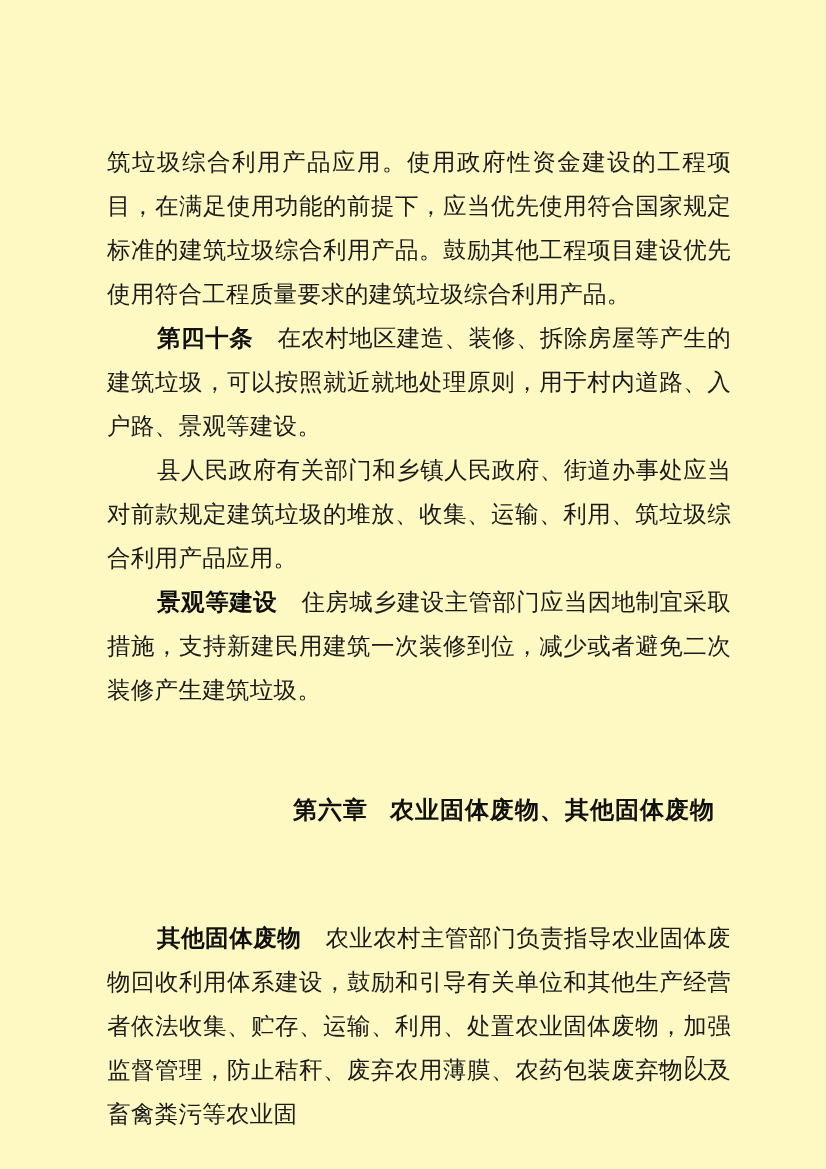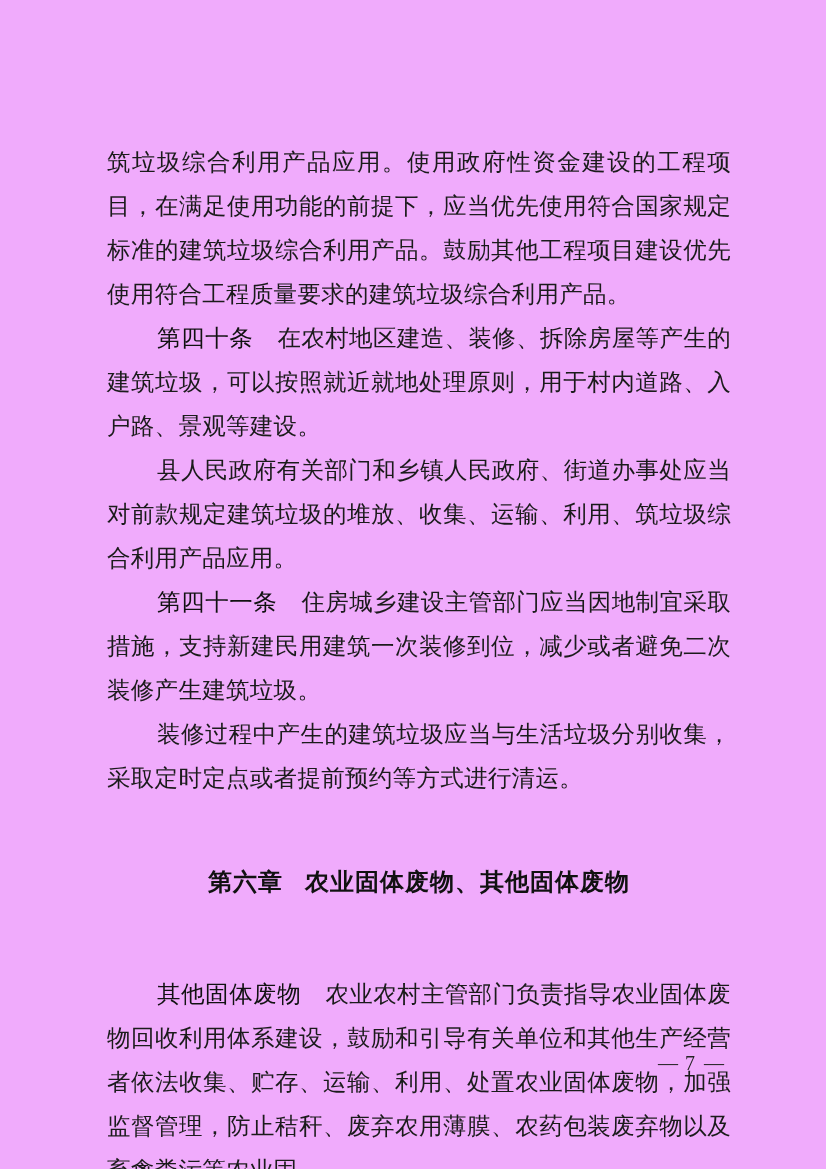--- a/index.html
+++ b/index.html
@@ -5,21 +5,21 @@
   html, body {
     margin: 0;
     padding: 0;
     background: #ffffff;
   }
 
   .page {
     position: relative;
     width: 826px;
     height: 1169px;
-    background: #f0abfc;
+    background: #fef9c3;
     overflow: hidden;
     box-sizing: border-box;
   }
 
   .content {
     position: absolute;
     left: 107px;
     top: 140px;
     width: 624px;
   }
@@ -38,40 +38,40 @@
     word-break: break-all;
   }
 
   .para.indent {
     text-indent: 50px;
   }
 
   
   .art-no {
     font-family: "Liberation Sans", "DejaVu Sans", sans-serif;
-    font-weight: normal;
+    font-weight: bold;
     font-size: 23.5px;
     letter-spacing: 0.5px;
     color: #111111;
   }
 
   .art-gap {
     display: inline-block;
     width: 24px;
   }
 
   
   .chapter {
     font-family: "Liberation Sans", "DejaVu Sans", sans-serif;
     font-weight: bold;
     font-size: 24px;
     color: #111111;
-    text-align: center;
+    text-align: right;
     letter-spacing: 1px;
-    margin: 0;
+    margin: 16px;
   }
 
   .chapter .ch-gap {
     display: inline-block;
     width: 22px;
   }
 
   .spacer-before-chapter { height: 66px; }
   .spacer-after-chapter  { height: 74px; }
 
@@ -95,23 +95,22 @@
 <div class="page">
 
   <div class="content">
 
     <p class="para">筑垃圾综合利用产品应用。使用政府性资金建设的工程项目，在满足使用功能的前提下，应当优先使用符合国家规定标准的建筑垃圾综合利用产品。鼓励其他工程项目建设优先使用符合工程质量要求的建筑垃圾综合利用产品。</p>
 
     <p class="para indent"><span class="art-no">第四十条</span><span class="art-gap"></span><span>在农村地区建造、装修、拆除房屋等产生的建筑垃圾，可以按照就近就地处理原则，用于村内道路、入户路、景观等建设。</span></p>
 
     <p class="para indent">县人民政府有关部门和乡镇人民政府、街道办事处应当对前款规定建筑垃圾的堆放、收集、运输、利用、筑垃圾综合利用产品应用。</p>
 
-    <p class="para indent"><span class="art-no">第四十一条</span><span class="art-gap"></span><span>住房城乡建设主管部门应当因地制宜采取措施，支持新建民用建筑一次装修到位，减少或者避免二次装修产生建筑垃圾。</span></p>
+    <p class="para indent"><span class="art-no">景观等建设</span><span class="art-gap"></span><span>住房城乡建设主管部门应当因地制宜采取措施，支持新建民用建筑一次装修到位，减少或者避免二次装修产生建筑垃圾。</span></p>
 
-    <p class="para indent">装修过程中产生的建筑垃圾应当与生活垃圾分别收集，采取定时定点或者提前预约等方式进行清运。</p>
 
     <div class="spacer-before-chapter"></div>
 
     <h2 class="chapter"><span>第六章</span><span class="ch-gap"></span><span>农业固体废物、其他固体废物</span></h2>
 
     <div class="spacer-after-chapter"></div>
 
     <p class="para indent"><span class="art-no">其他固体废物</span><span class="art-gap"></span><span>农业农村主管部门负责指导农业固体废物回收利用体系建设，鼓励和引导有关单位和其他生产经营者依法收集、贮存、运输、利用、处置农业固体废物，加强监督管理，防止秸秆、废弃农用薄膜、农药包装废弃物以及畜禽粪污等农业固</span></p>
 
   </div>

